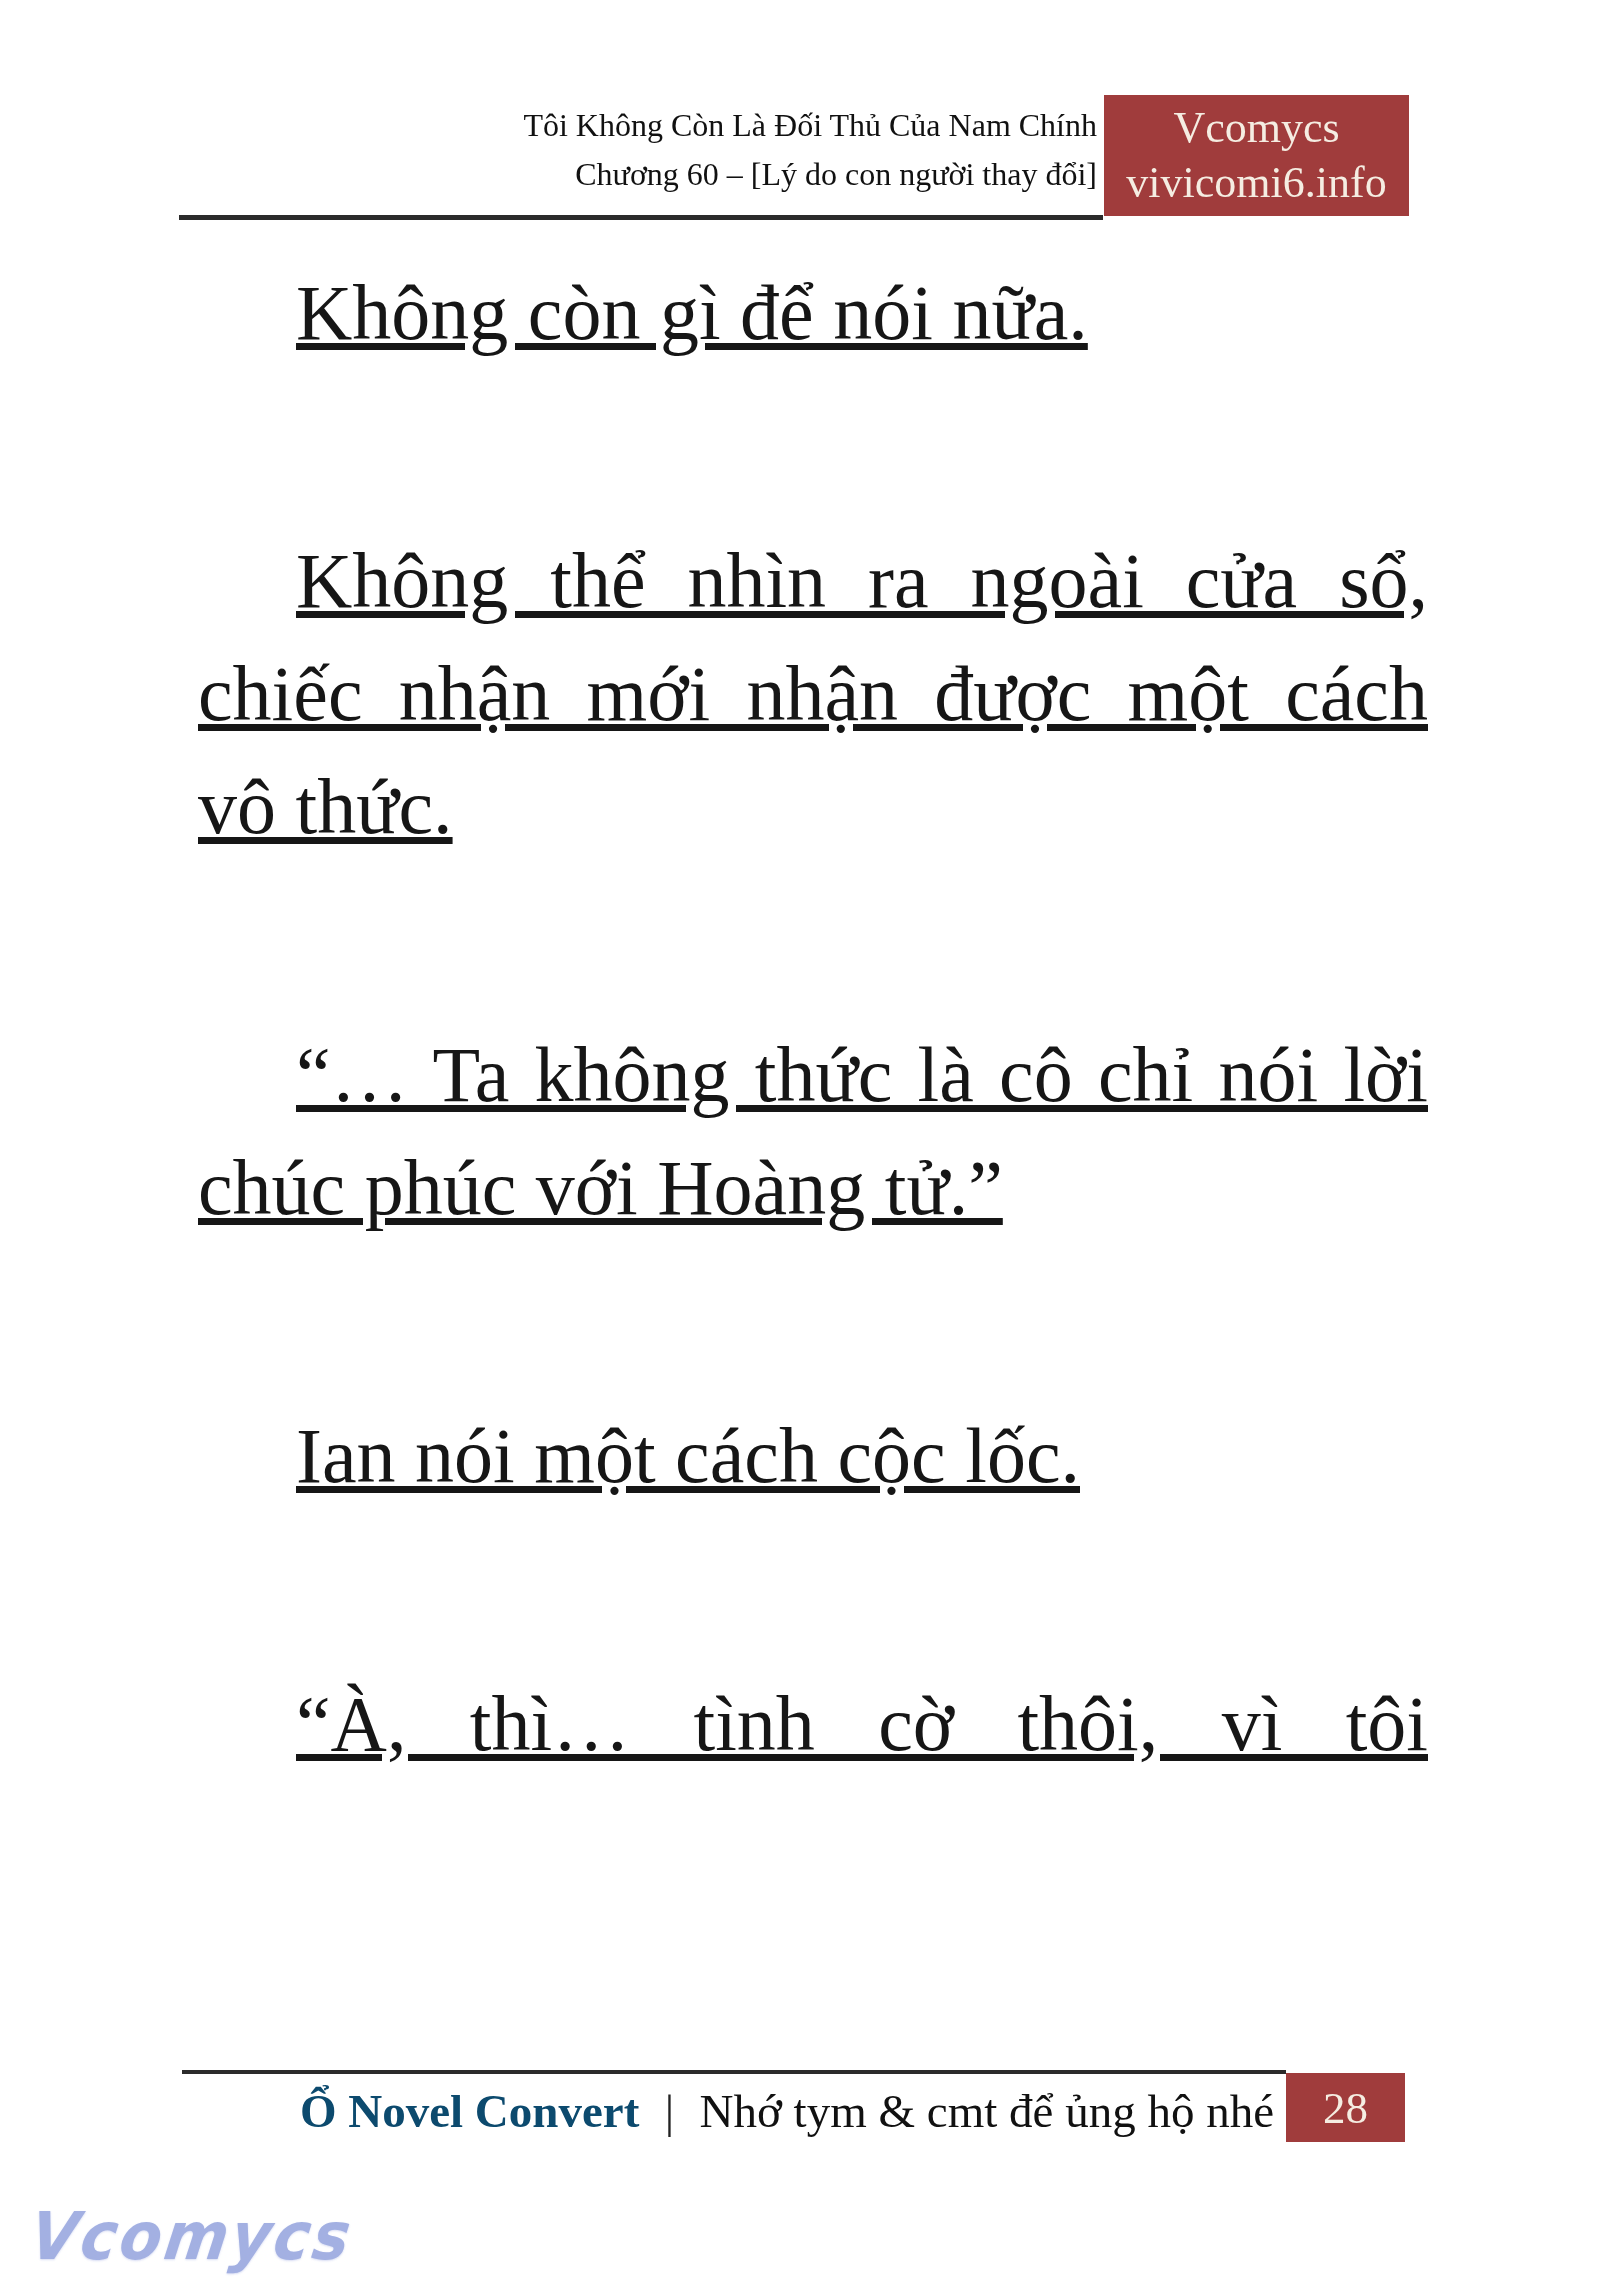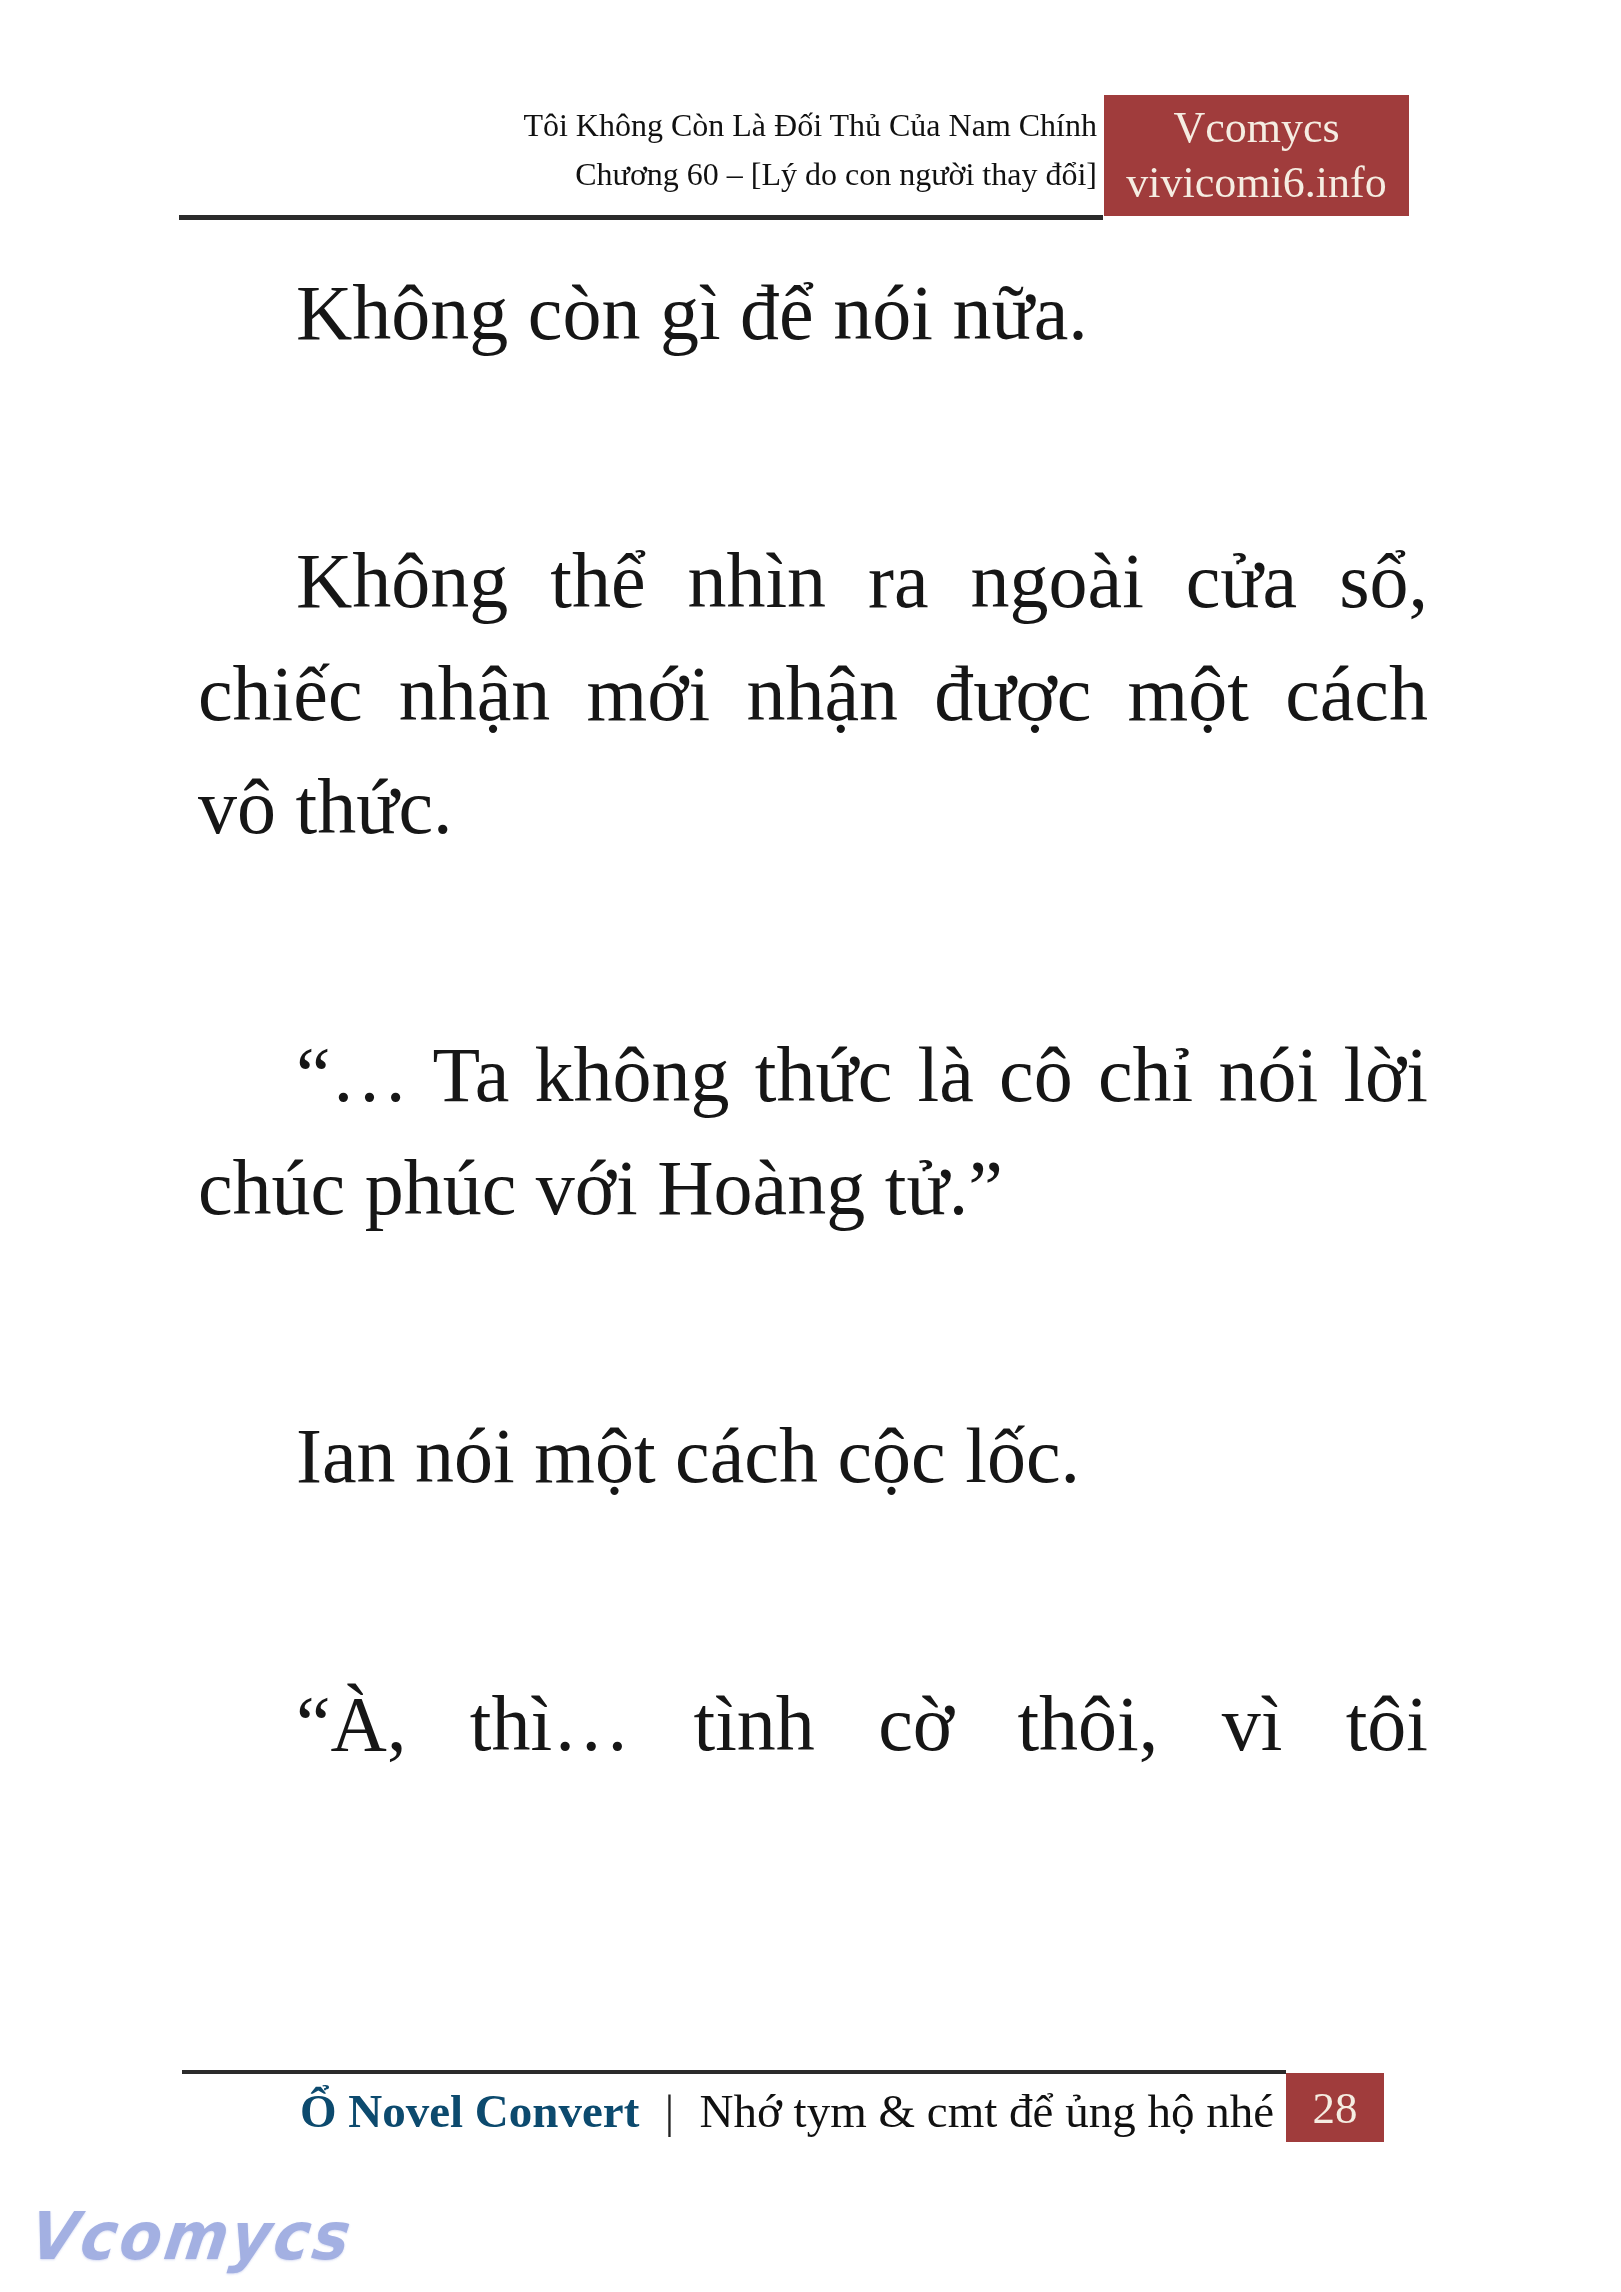--- a/index.html
+++ b/index.html
@@ -50,21 +50,21 @@
 
   
   .body-text {
     position: absolute;
     left: 198px;
     top: 256px;
     width: 1230px;
     font-size: 78px;
     color: #161616;
   }
-  .para { margin: 0 0 155px 0; }
+  .para { margin: 0 0 155px 0; text-decoration: underline; }
   .para:last-child { margin-bottom: 0; }
   .line {
     line-height: 113px;
     text-align: left;
   }
   .line.stretch {
     text-align: justify;
     text-align-last: justify;
   }
   .line.indent { text-indent: 98px; }
@@ -93,21 +93,21 @@
   }
   .footer-text .sep {
     margin: 0 13.7px;
     color: #222;
     font-weight: normal;
   }
   .page-number-box {
     position: absolute;
     left: 1286px;
     top: 2073px;
-    width: 98px;
+    width: 119px;
     height: 69px;
     background: #A03C3C;
     color: #F5EDE2;
     font-size: 45px;
     display: flex;
     align-items: center;
     justify-content: center;
     text-align: right;
   }
 

